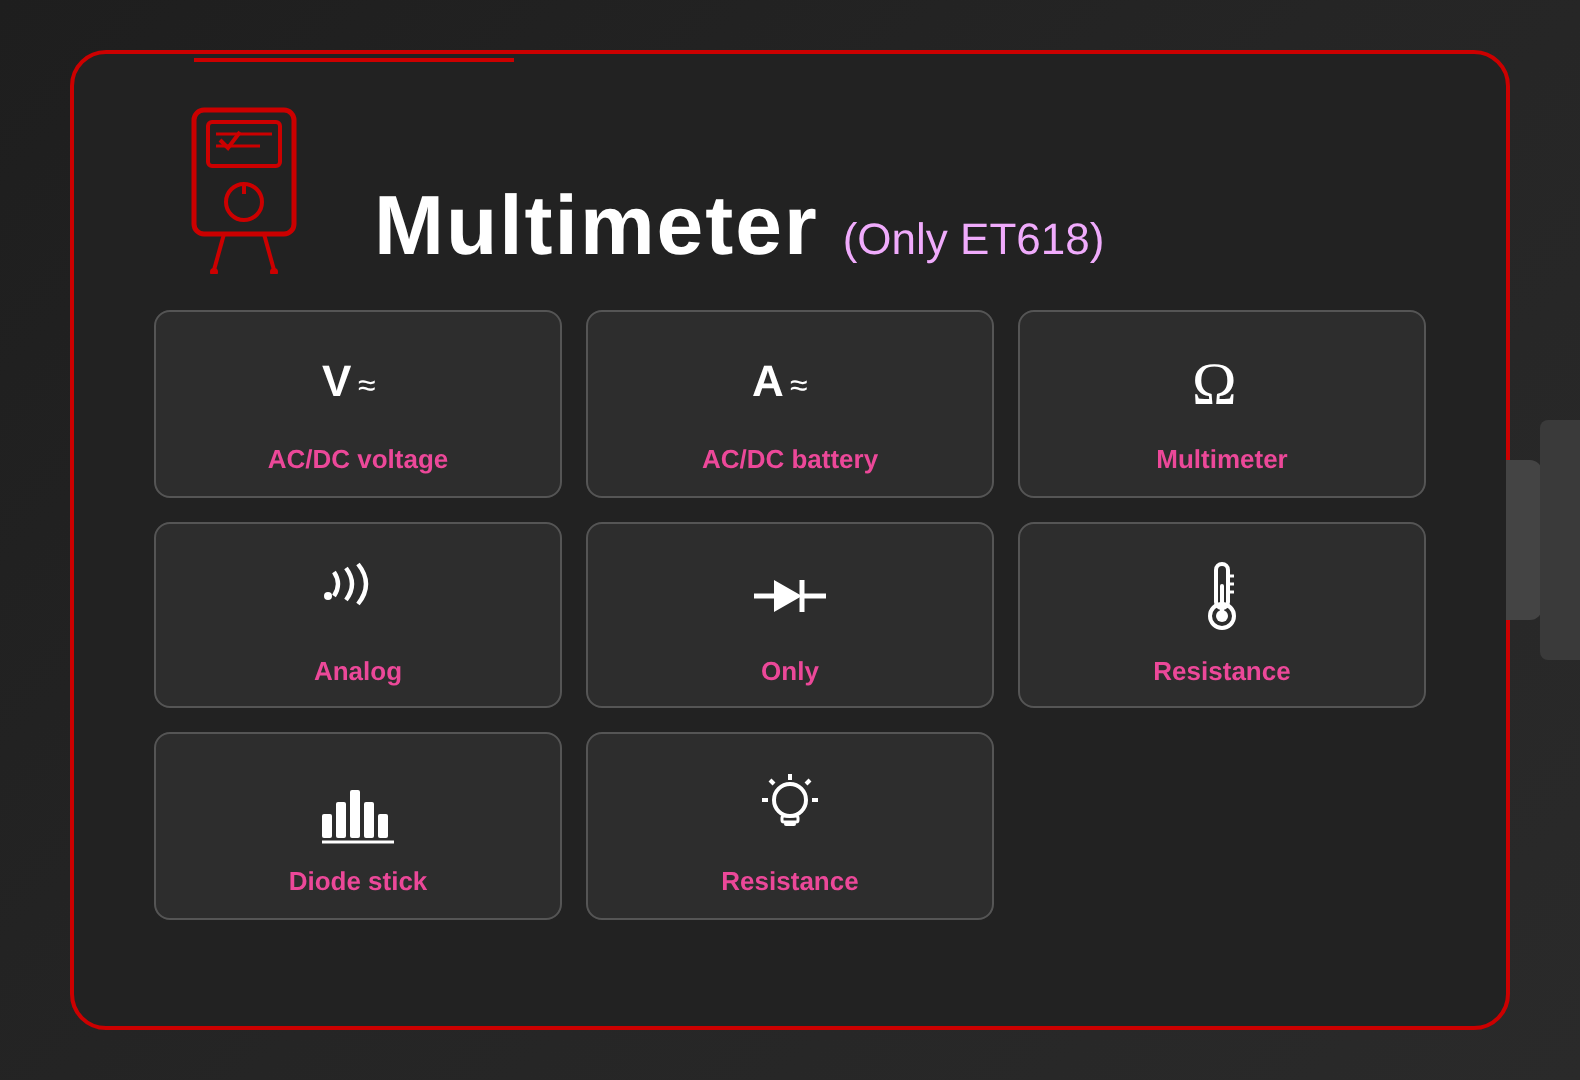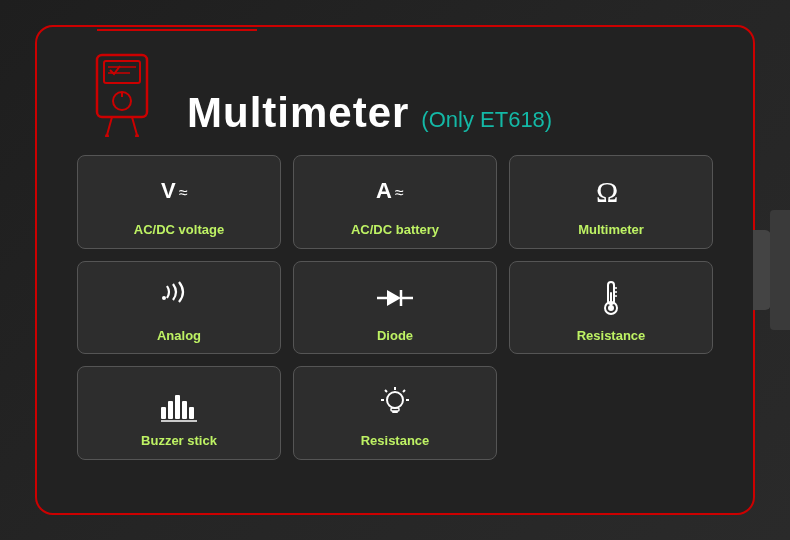--- a/index.html
+++ b/index.html
@@ -71,21 +71,21 @@
     .title-main {
       font-size: 42px;
       font-weight: 900;
       color: #ffffff;
       letter-spacing: 1px;
     }
 
     .title-sub {
       font-size: 22px;
       font-weight: 400;
-      color: #14b8a6;
+      color: #f0abfc;
     }
 
     .grid {
       display: grid;
       grid-template-columns: repeat(3, 1fr);
       grid-template-rows: repeat(3, 1fr);
       gap: 12px;
       padding: 0 10px;
     }
 
@@ -108,21 +108,21 @@
       margin-bottom: 8px;
       line-height: 1;
       display: flex;
       align-items: center;
       justify-content: center;
       height: 44px;
     }
 
     .item-label {
       font-size: 13px;
-      color: #bef264;
+      color: #ec4899;
       font-weight: 600;
       text-align: right;
       line-height: 1.2;
     }
 
     
     .icon-svg {
       width: 40px;
       height: 40px;
     }
@@ -225,21 +225,21 @@
       <div class="grid-item">
         <div class="item-icon">
           <svg class="icon-svg" viewBox="0 0 40 40">
 
             <line x1="2" y1="20" x2="12" y2="20" stroke="white" stroke-width="2.5"></line>
             <polygon points="12,12 12,28 26,20" fill="white"></polygon>
             <line x1="26" y1="12" x2="26" y2="28" stroke="white" stroke-width="2.5"></line>
             <line x1="26" y1="20" x2="38" y2="20" stroke="white" stroke-width="2.5"></line>
           </svg>
         </div>
-        <span class="item-label">Diode</span>
+        <span class="item-label">Only</span>
       </div>
 
       <div class="grid-item">
         <div class="item-icon">
           <svg class="icon-svg" viewBox="0 0 40 40">
 
             <rect x="17" y="4" width="6" height="22" rx="3" stroke="white" stroke-width="2" fill="none"></rect>
             <circle cx="20" cy="30" r="6" stroke="white" stroke-width="2" fill="none"></circle>
             <rect x="19" y="14" width="2" height="16" rx="1" fill="white"></rect>
             <circle cx="20" cy="30" r="3" fill="white"></circle>
@@ -258,21 +258,21 @@
 
             <rect x="2" y="24" width="5" height="12" fill="white" rx="1"></rect>
             <rect x="9" y="18" width="5" height="18" fill="white" rx="1"></rect>
             <rect x="16" y="12" width="5" height="24" fill="white" rx="1"></rect>
             <rect x="23" y="18" width="5" height="18" fill="white" rx="1"></rect>
             <rect x="30" y="24" width="5" height="12" fill="white" rx="1"></rect>
 
             <line x1="2" y1="38" x2="38" y2="38" stroke="white" stroke-width="1.5"></line>
           </svg>
         </div>
-        <span class="item-label">Buzzer stick</span>
+        <span class="item-label">Diode stick</span>
       </div>
 
 
       <div class="grid-item">
         <div class="item-icon">
           <svg class="icon-svg" viewBox="0 0 40 40">
 
             <circle cx="20" cy="17" r="8" stroke="white" stroke-width="2" fill="none"></circle>
             <rect x="16" y="25" width="8" height="3" rx="1" stroke="white" stroke-width="1.5" fill="none"></rect>
             <rect x="17" y="28" width="6" height="2" rx="1" fill="white"></rect>

